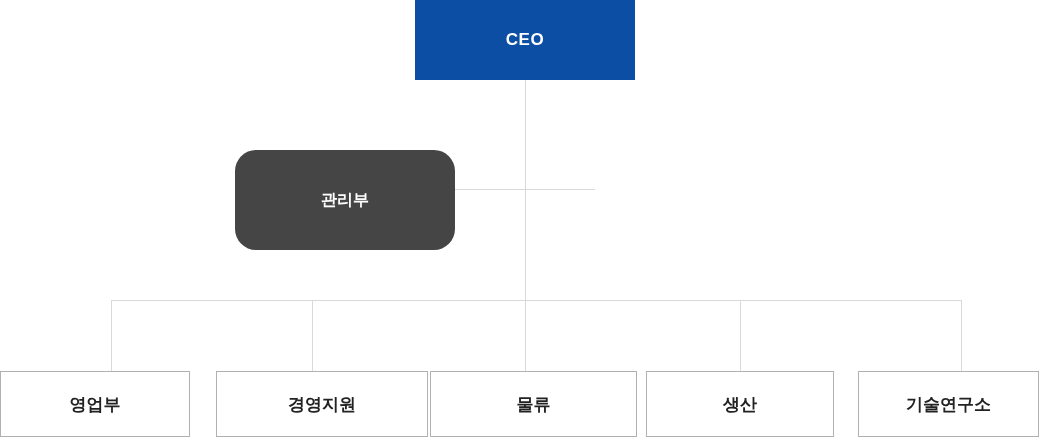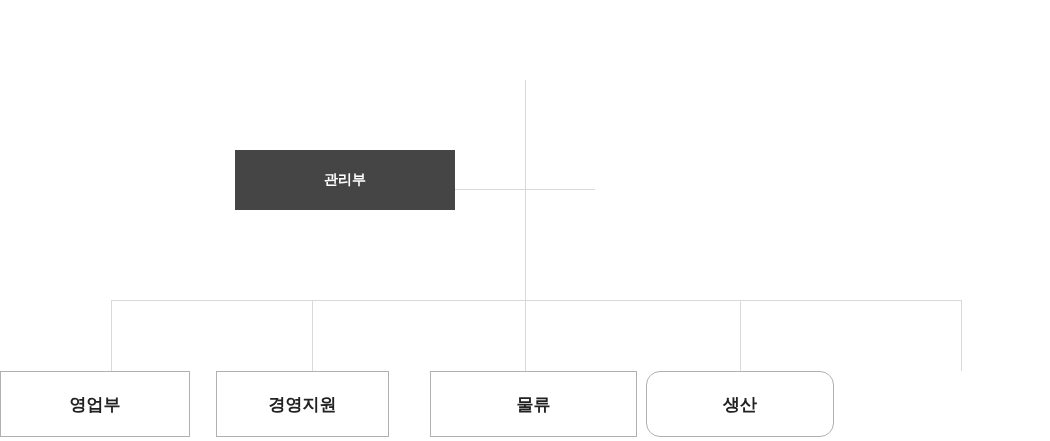--- a/index.html
+++ b/index.html
@@ -25,38 +25,39 @@
     text-align: center;
   }
   .node-root {
     left: 415px; top: 0; width: 220px; height: 80px;
     background: var(--root-bg, #0b4ea3);
     color: var(--root-text, #ffffff);
     font-size: 17px;
     letter-spacing: 0.5px;
   }
   .node-dept {
-    top: 150px; width: 220px; height: 60px;
+    top: 150px; width: 220px; height: 100px;
     background: var(--department-bg, #454545);
     color: var(--department-text, #ffffff);
-    font-size: 14px;
+    font-size: 16px;
+    border-radius: 21px;
   }
   .node-dept.dept-0 { left: 235px; }
   .node-dept.dept-1 { left: 595px; }
   .node-team {
     top: 371px; height: 66px;
     background: var(--team-bg, #ffffff);
     border: 1px solid var(--team-border, #b0b0b0);
     color: var(--team-text, #222222);
     font-size: 17px;
   }
   .node-team.team-0 { left: 0;     width: 190px; }
-  .node-team.team-1 { left: 216px; width: 173px; }
+  .node-team.team-1 { left: 216px; width: 212px; }
   .node-team.team-2 { left: 430px; width: 207px; }
-  .node-team.team-3 { left: 646px; width: 188px; border-radius: 14px; }
+  .node-team.team-3 { left: 646px; width: 188px; }
   .node-team.team-4 { left: 858px; width: 181px; }
 
   .line {
     position: absolute;
     background: var(--connector, #d9d9d9);
   }
   .vline { width: 1px; }
   .hline { height: 1px; }
 
   
@@ -79,31 +80,37 @@
 
   <div class="line vline line-ceo-drop"></div>
   <div class="line hline line-dept-rail"></div>
   <div class="line hline line-team-rail"></div>
   <div class="line vline line-drop-0"></div>
   <div class="line vline line-drop-1"></div>
   <div class="line vline line-drop-2"></div>
   <div class="line vline line-drop-3"></div>
   <div class="line vline line-drop-4"></div>
 
+  <div class="node node-root">
+    <span>CEO</span>
+  </div>
 
   <div class="node node-dept dept-0">
     <span>관리부</span>
   </div>
 
   <div class="node node-team team-0">
     <span>영업부</span>
   </div>
   <div class="node node-team team-1">
     <span>경영지원</span>
   </div>
   <div class="node node-team team-2">
     <span>물류</span>
   </div>
   <div class="node node-team team-3">
     <span>생산</span>
   </div>
+  <div class="node node-team team-4">
+    <span>기술연구소</span>
+  </div>
 
 </div>
 
 </body></html>

